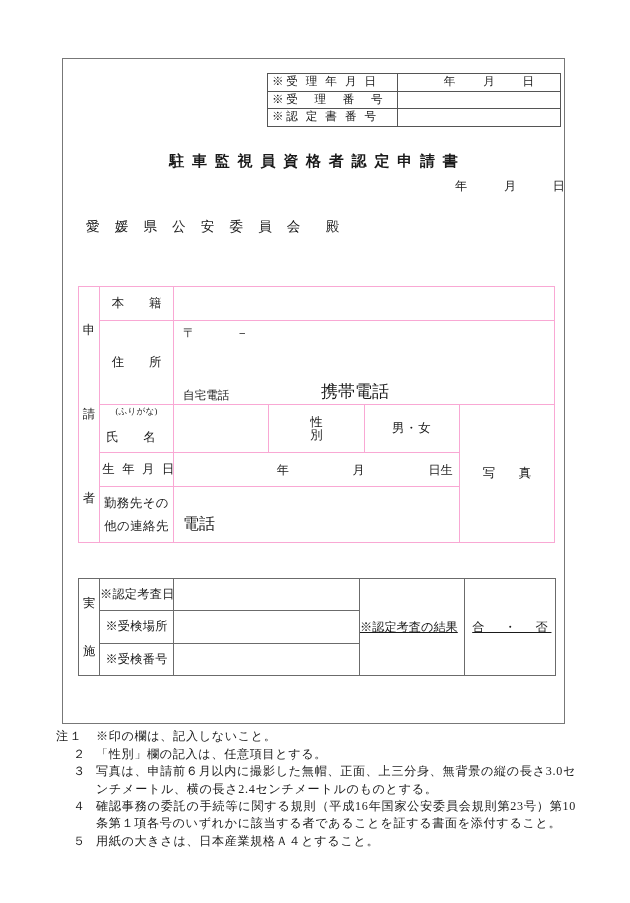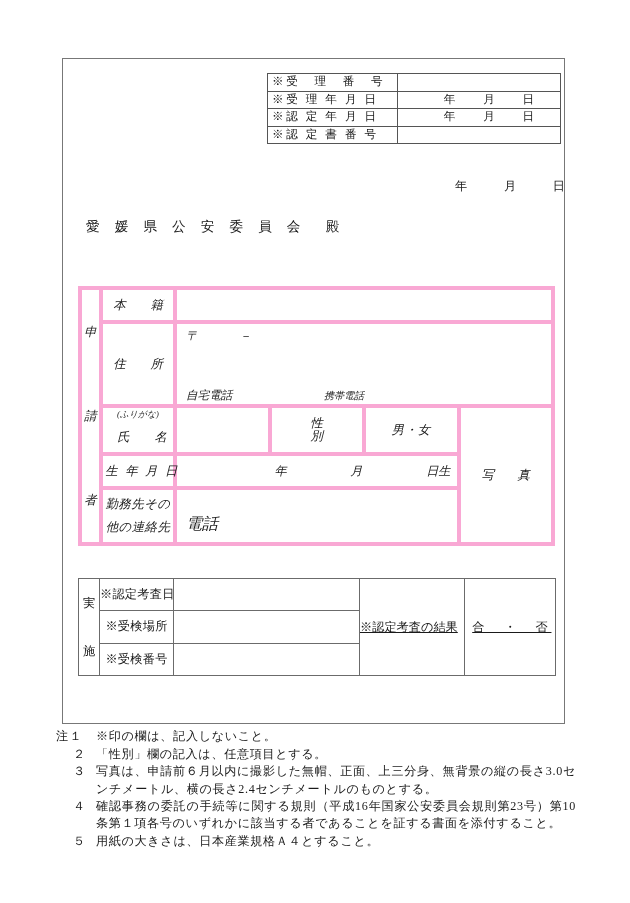--- a/index.html
+++ b/index.html
@@ -102,26 +102,25 @@
 
   
   #applicant-table {
     left: 78px;
     top: 286px;
     width: 477px;
     border-collapse: collapse;
     table-layout: fixed;
   }
   #applicant-table td {
-    border: 4px solid #f9a8d4;
+    border: 1px solid #f9a8d4;
     font-size: 12.4px;
     padding: 0;
     vertical-align: middle;
     box-sizing: border-box;
-    font-style: italic;
   }
   td.vertlabel {
     width: 21px;
     text-align: center;
     font-size: 12.4px;
     line-height: 1.0;
   }
   td.vertlabel .vstack {
     display: flex;
     flex-direction: column;
@@ -172,21 +171,21 @@
   #home-phone-label {
     position: absolute;
     left: 9px;
     bottom: 1px;
     font-size: 11.6px;
   }
   #mobile-phone-label {
     position: absolute;
     left: 147px;
     bottom: 1px;
-    font-size: 10px;
+    font-size: 17px;
   }
 
   
   td.name-label-cell {
     height: 48px;
     padding: 0;
     position: relative;
     text-align: center;
   }
   .furigana {
@@ -198,21 +197,21 @@
     letter-spacing: 0.02em;
     text-align: center;
   }
   .name-main {
     position: absolute;
     left: 0;
     right: 0;
     bottom: 6px;
     letter-spacing: 0.5em;
     text-indent: 0.5em;
-    text-align: right;
+    text-align: left;
     font-size: 12.4px;
   }
   #cell-name-value {
     position: relative;
     height: 48px;
   }
   td.gender-label {
     width: 25px;
     text-align: center;
     line-height: 1.03;
@@ -346,51 +345,42 @@
 </head>
 <body>
 
 <div id="page">
 
 
   <div class="abs" id="outer-frame"></div>
 
   <table class="abs jp" id="receipt-table">
     <tbody>
-      <tr>
-        <td class="lbl">※受　理　番　号</td>
-        <td class="val"></td>
-      </tr>
       <tr>
         <td class="lbl">※受 理 年 月 日</td>
         <td class="val">
           <div class="ymd-row">
             <span>年</span>
             <span>月</span>
             <span>日</span>
           </div>
         </td>
       </tr>
       <tr>
-        <td class="lbl">※認 定 年 月 日</td>
-        <td class="val">
-          <div class="ymd-row">
-            <span>年</span>
-            <span>月</span>
-            <span>日</span>
-          </div>
-        </td>
+        <td class="lbl">※受　理　番　号</td>
+        <td class="val"></td>
       </tr>
       <tr>
         <td class="lbl">※認 定 書 番 号</td>
         <td class="val"></td>
       </tr>
     </tbody>
   </table>
 
+  <div class="abs jp" id="doc-title">駐車監視員資格者認定申請書</div>
 
   <div class="abs jp" id="title-date">
     <span>年</span>
     <span>月</span>
     <span>日</span>
   </div>
 
   <div class="abs jp" id="addressee">愛 媛 県 公 安 委 員 会　殿</div>
 
   <table class="abs jp" id="applicant-table">

